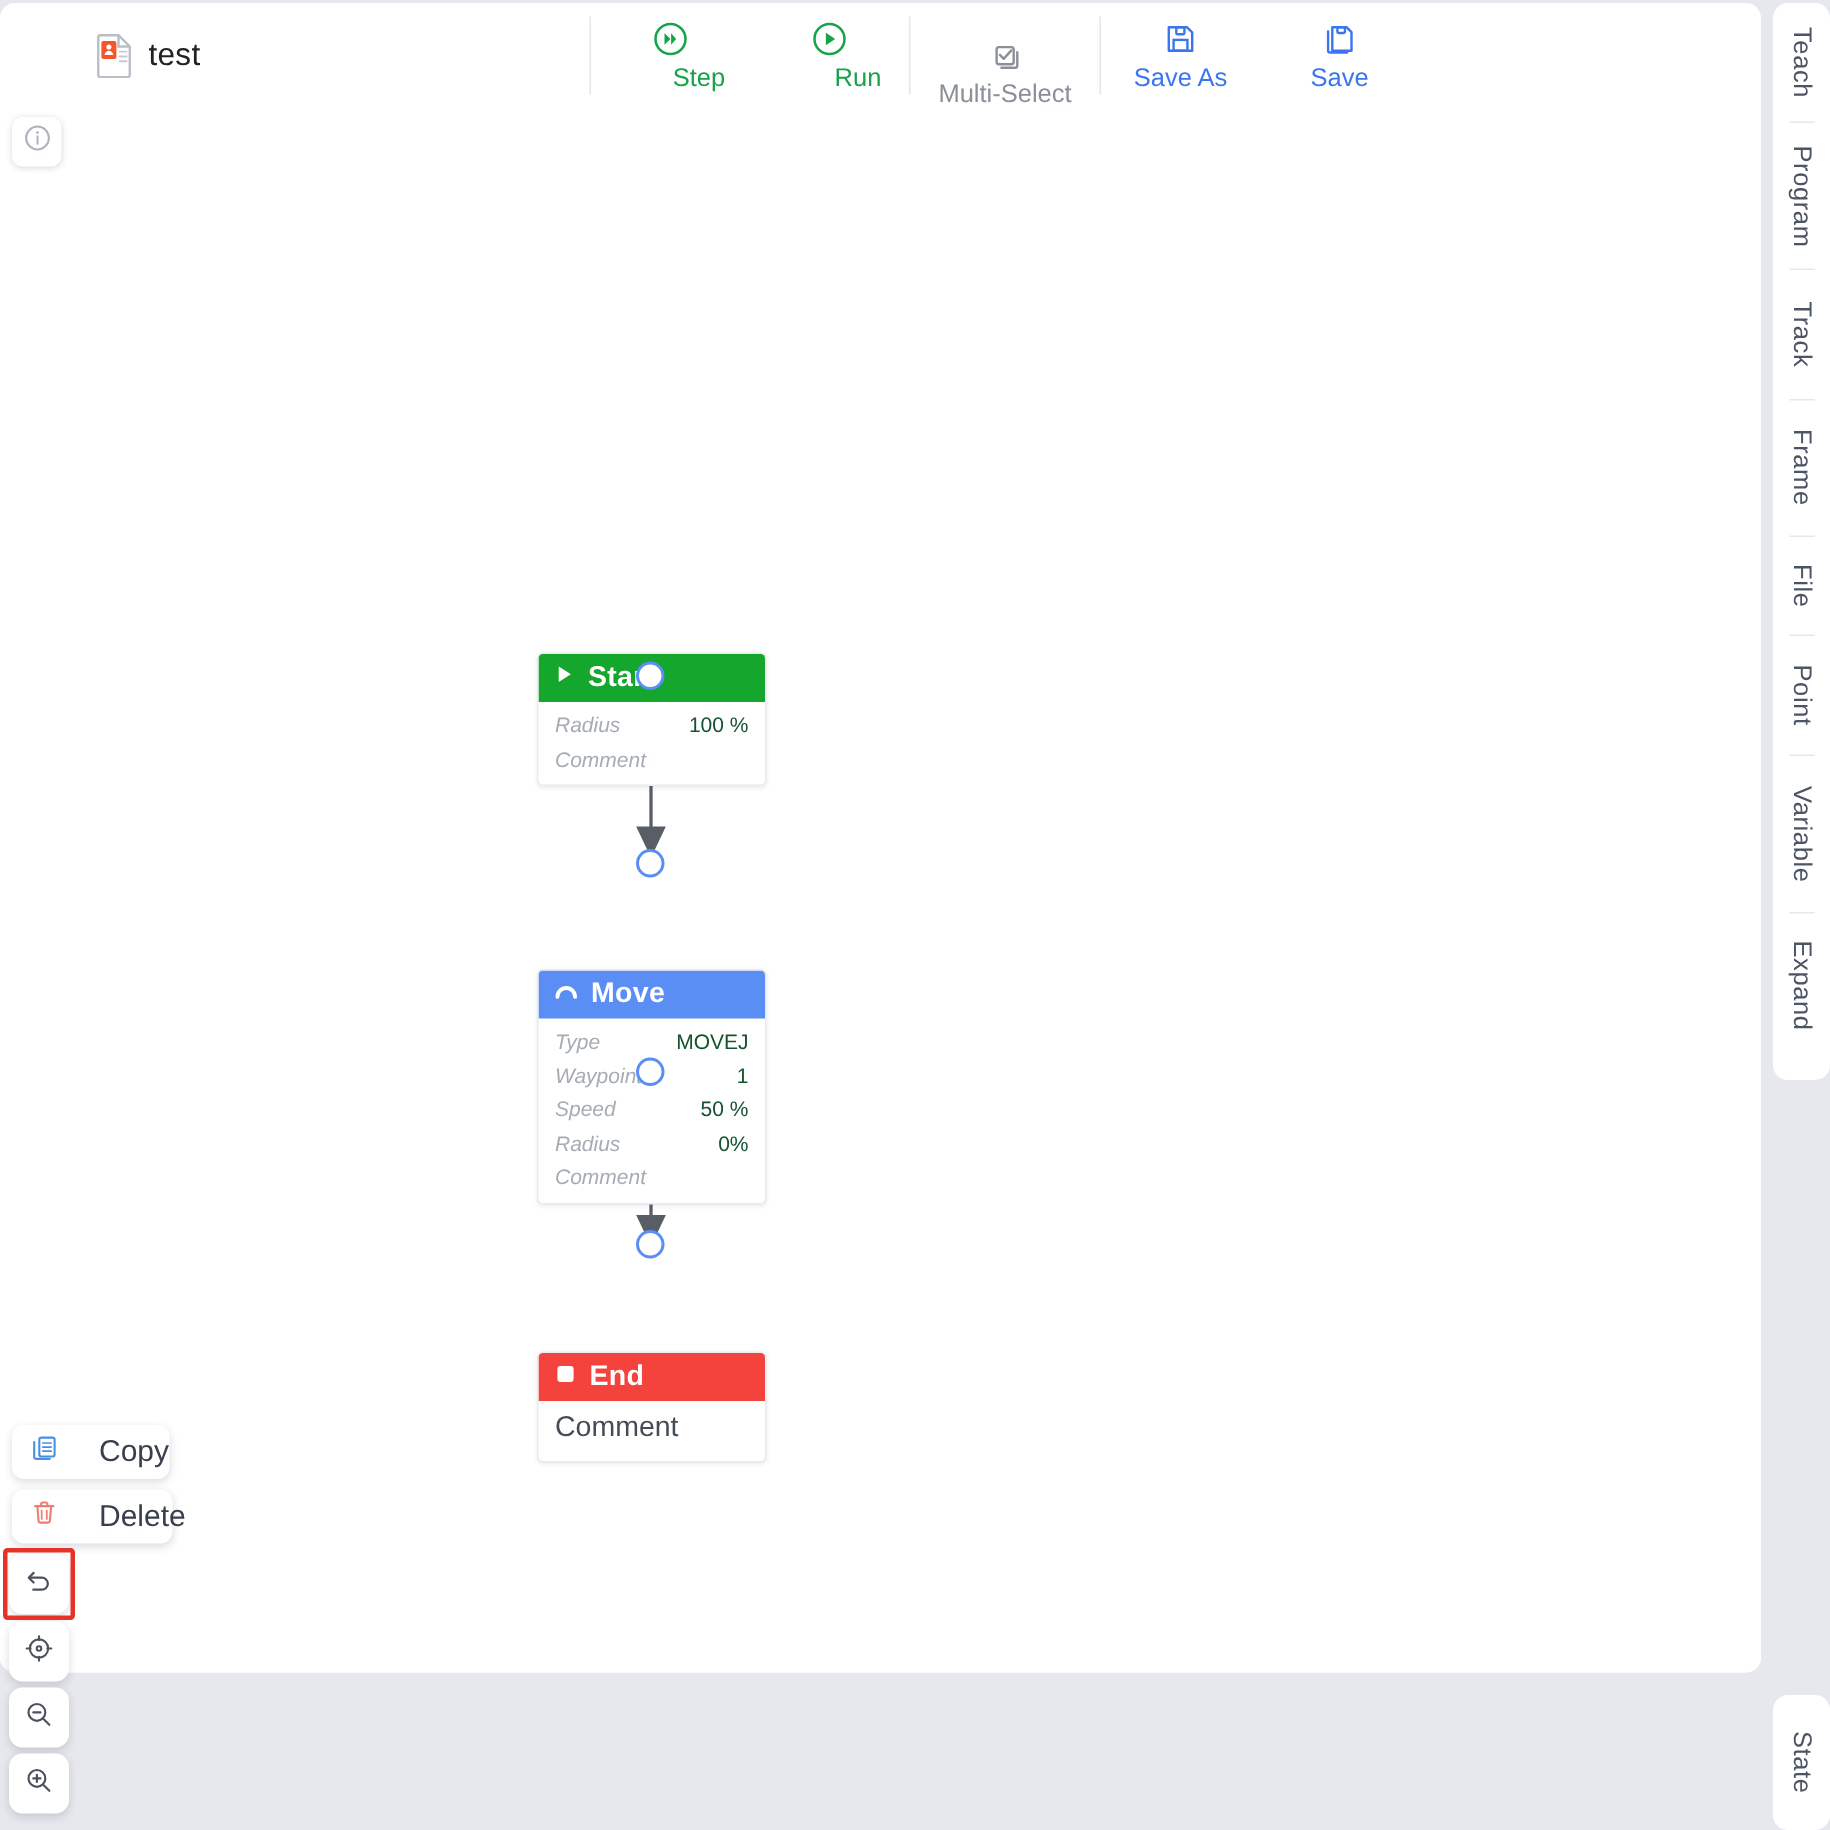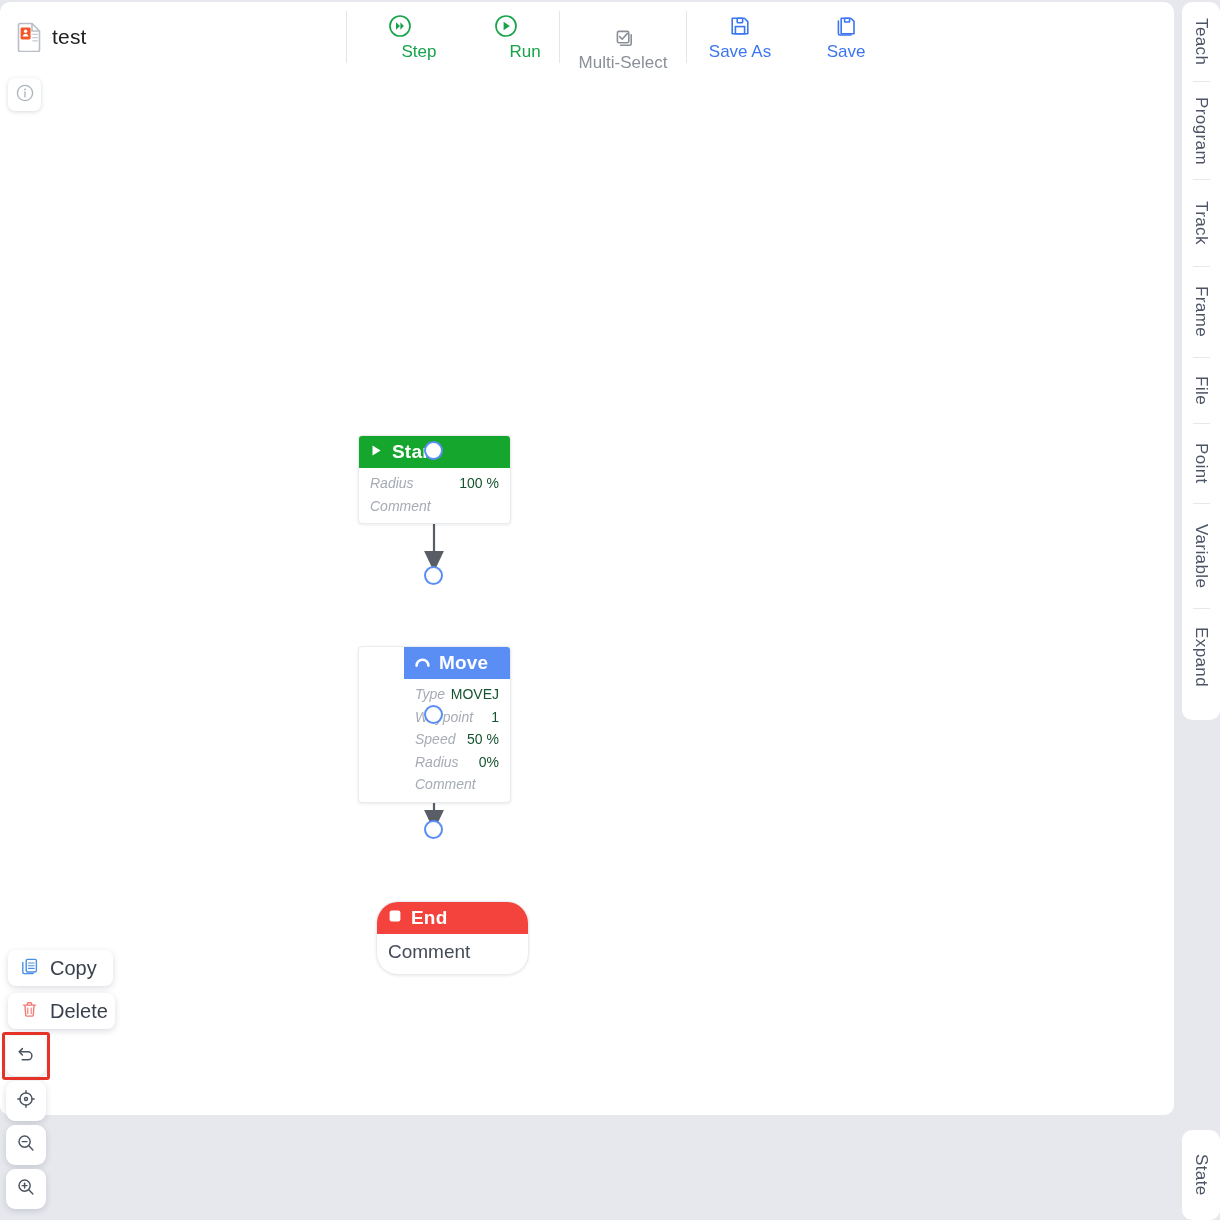--- a/index.html
+++ b/index.html
@@ -17,20 +17,21 @@
   .main-card{
     position:absolute;left:0;top:2px;width:1174px;height:1113px;
     background:#ffffff;border-radius:10px;
     box-sizing:border-box;
   }
   
   .topbar{
     position:absolute;left:0;top:0;width:1174px;height:70px;
     display:flex;align-items:center;
     box-sizing:border-box;
+    padding-left:47px;
   }
   .file-chip{
     display:flex;align-items:center;gap:10px;
     margin-left:16px;width:330px;
   }
   .file-icon{width:26px;height:30px;flex:0 0 auto;position:relative;}
   .file-name{
     font-size:21px;color:#222;letter-spacing:.2px;
   }
   .tb-divider{
@@ -73,37 +74,37 @@
   .node-hd .t{color:#fff;font-size:19px;font-weight:600;letter-spacing:.2px;}
   .node-body{padding:4px 11px 6px 11px;}
   .prow{
     display:flex;justify-content:space-between;align-items:baseline;
     font-size:14px;line-height:22.5px;
   }
   .pk{color:#a6abb4;font-style:italic;}
   .pv{color:#14532d;}
   .node-start{left:358px;top:363px;}
   .node-start .node-hd{background:#15a62e;}
-  .node-move{left:358px;top:574px;padding-left:45px;}
+  .node-move{left:358px;top:574px;}
   .node-move .node-hd{background:#5a8ef5;}
-  .node-end{left:376px;top:829px;border-radius:22px;}
+  .node-end{left:358px;top:829px;}
   .node-end .node-hd{background:#f4433c;}
   .node-end .node-body{padding:3px 11px 7px 11px;}
   .end-comment{font-size:19px;color:#444c58;line-height:30px;}
   
   .port{
     position:absolute;width:19px;height:19px;border-radius:50%;
     background:#fff;border:2px solid #5a8ef5;box-sizing:border-box;
     z-index:5;cursor:pointer;
   }
   
   .ctx-btn{
     position:absolute;height:36px;background:#fff;border-radius:8px;
     box-shadow:0 2px 6px rgba(40,50,70,.17);
-    display:flex;align-items:center;gap:11px;padding:0 16px 0 12px;
+    display:flex;align-items:center;gap:27px;padding:0 16px 0 12px;
     cursor:pointer;box-sizing:border-box;
   }
   .ctx-btn .lb{font-size:20px;color:#39404c;}
   .sq-btn{
     position:absolute;width:40px;height:40px;background:#fff;border-radius:9px;
     box-shadow:0 2px 6px rgba(40,50,70,.17);
     display:flex;align-items:center;justify-content:center;cursor:pointer;
     box-sizing:border-box;
   }
   .sel-ring{

